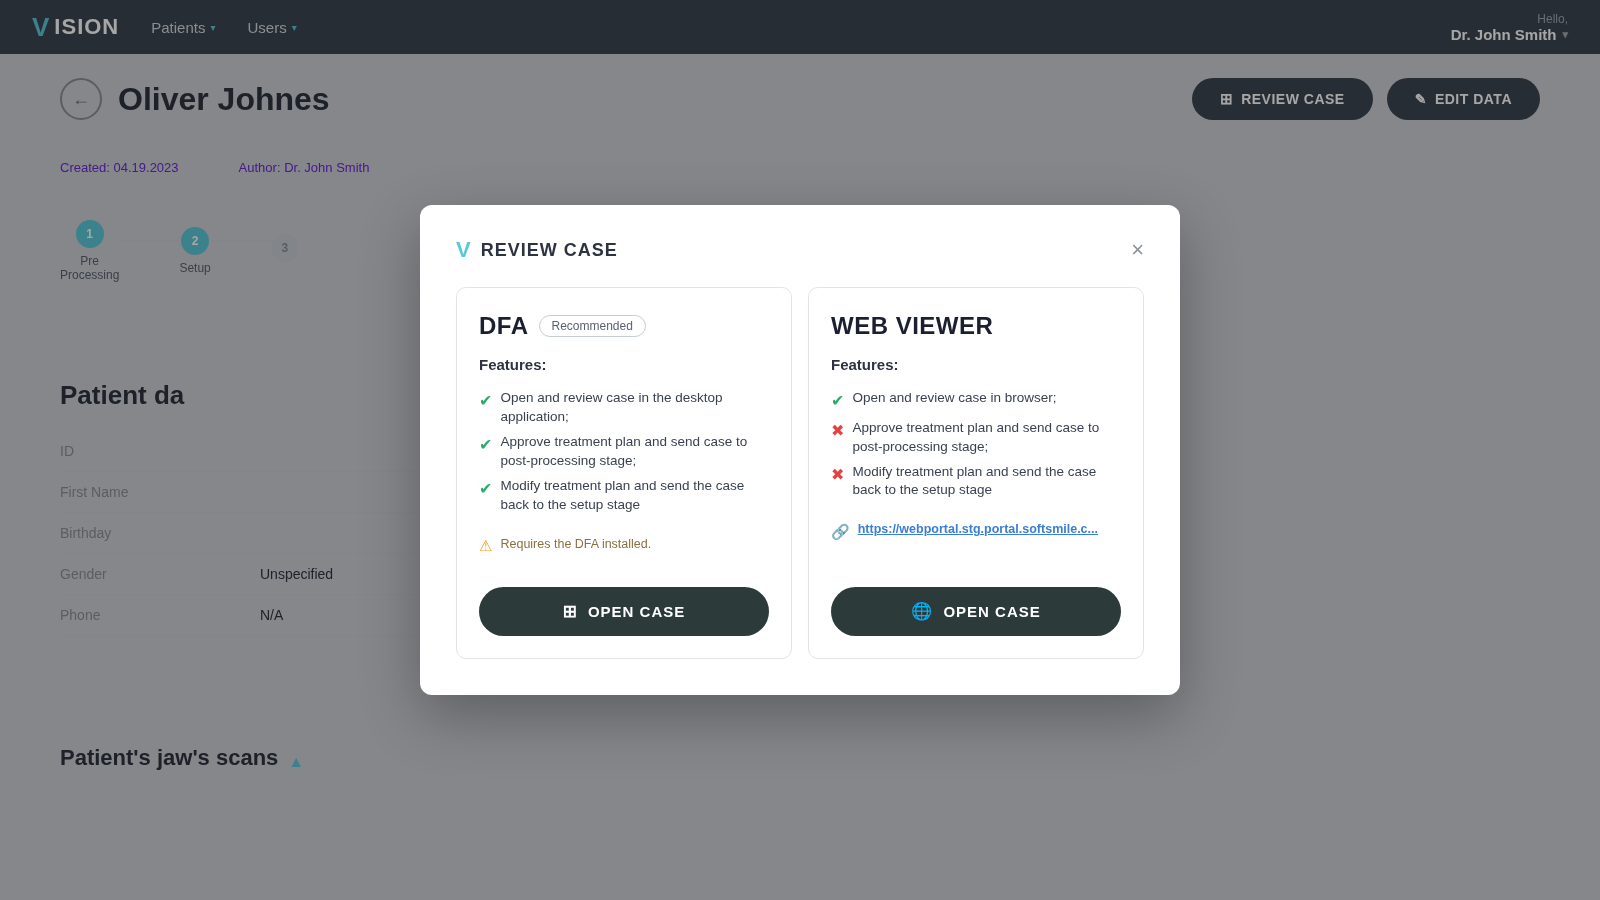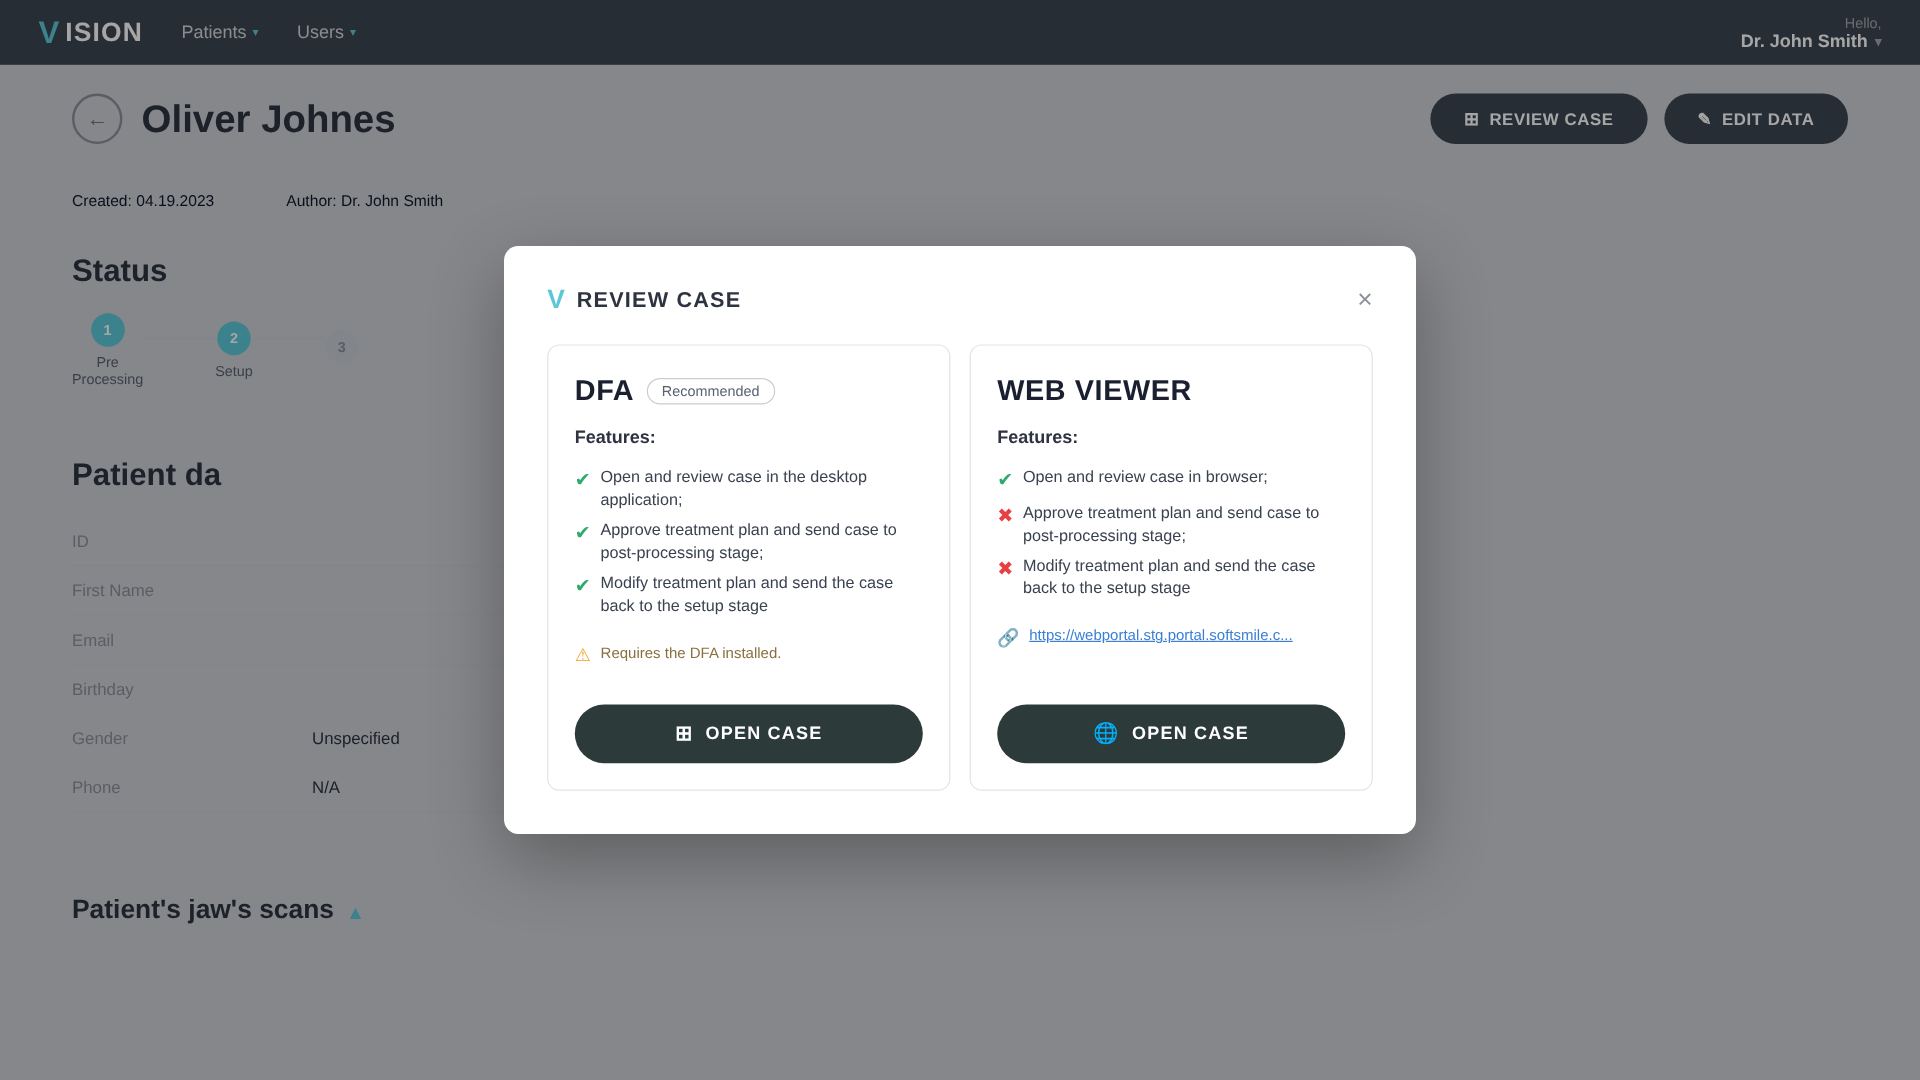--- a/index.html
+++ b/index.html
@@ -140,21 +140,21 @@
     }
 
     
     .meta-row {
       position: absolute;
       top: 160px;
       left: 60px;
       display: flex;
       gap: 60px;
       font-size: 13px;
-      color: #0f172a;
+      color: #6d28d9;
     }
     .meta-row span { font-weight: 400; }
 
     
     .status-section {
       position: absolute;
       top: 210px;
       left: 60px;
       color: #2d3340;
     }
@@ -344,21 +344,21 @@
     }
     .warning-icon { color: #f0a020; font-size: 15px; flex-shrink: 0; }
     .link-row {
       display: flex;
       align-items: flex-start;
       gap: 8px;
       font-size: 12.5px;
       margin-top: 4px;
     }
     .link-icon { color: #5a6270; font-size: 15px; flex-shrink: 0; margin-top: 1px; }
-    .link-text { color: #3a7fd4; text-decoration: underline; word-break: break-all; }
+    .link-text { color: #3a7fd4; text-decoration: underline; word-break: break-all; font-weight: bold; }
 
     .card-spacer { flex: 1; }
 
     .btn-open-case {
       background: #2d3a3a;
       color: #fff;
       border: none;
       border-radius: 30px;
       padding: 14px 0;
       width: 100%;
@@ -441,21 +441,20 @@
 <div class="meta-row">
   <span>
     <span>Created:</span> <span>04.19.2023</span>
   </span>
   <span>
     <span>Author:</span> <span>Dr. John Smith</span>
   </span>
 </div>
 
 <div class="status-section">
-  <div class="section-title">Status</div>
   <div class="steps-row">
     <div class="step">
       <div class="step-circle">1</div>
       <div class="step-label">Pre<br>Processing</div>
     </div>
     <div class="step-line"></div>
     <div class="step">
       <div class="step-circle">2</div>
       <div class="step-label">Setup</div>
     </div>
@@ -468,24 +467,20 @@
 </div>
 
 <div class="patient-data-section">
   <div class="section-title">Patient da</div>
   <div class="data-row">
     <span class="data-label">ID</span>
     <span class="data-value"></span>
   </div>
   <div class="data-row">
     <span class="data-label">First Name</span>
-    <span class="data-value"></span>
-  </div>
-  <div class="data-row">
-    <span class="data-label">Email</span>
     <span class="data-value"></span>
   </div>
   <div class="data-row">
     <span class="data-label">Birthday</span>
     <span class="data-value"></span>
   </div>
   <div class="data-row">
     <span class="data-label">Gender</span>
     <span class="data-value">Unspecified</span>
   </div>

